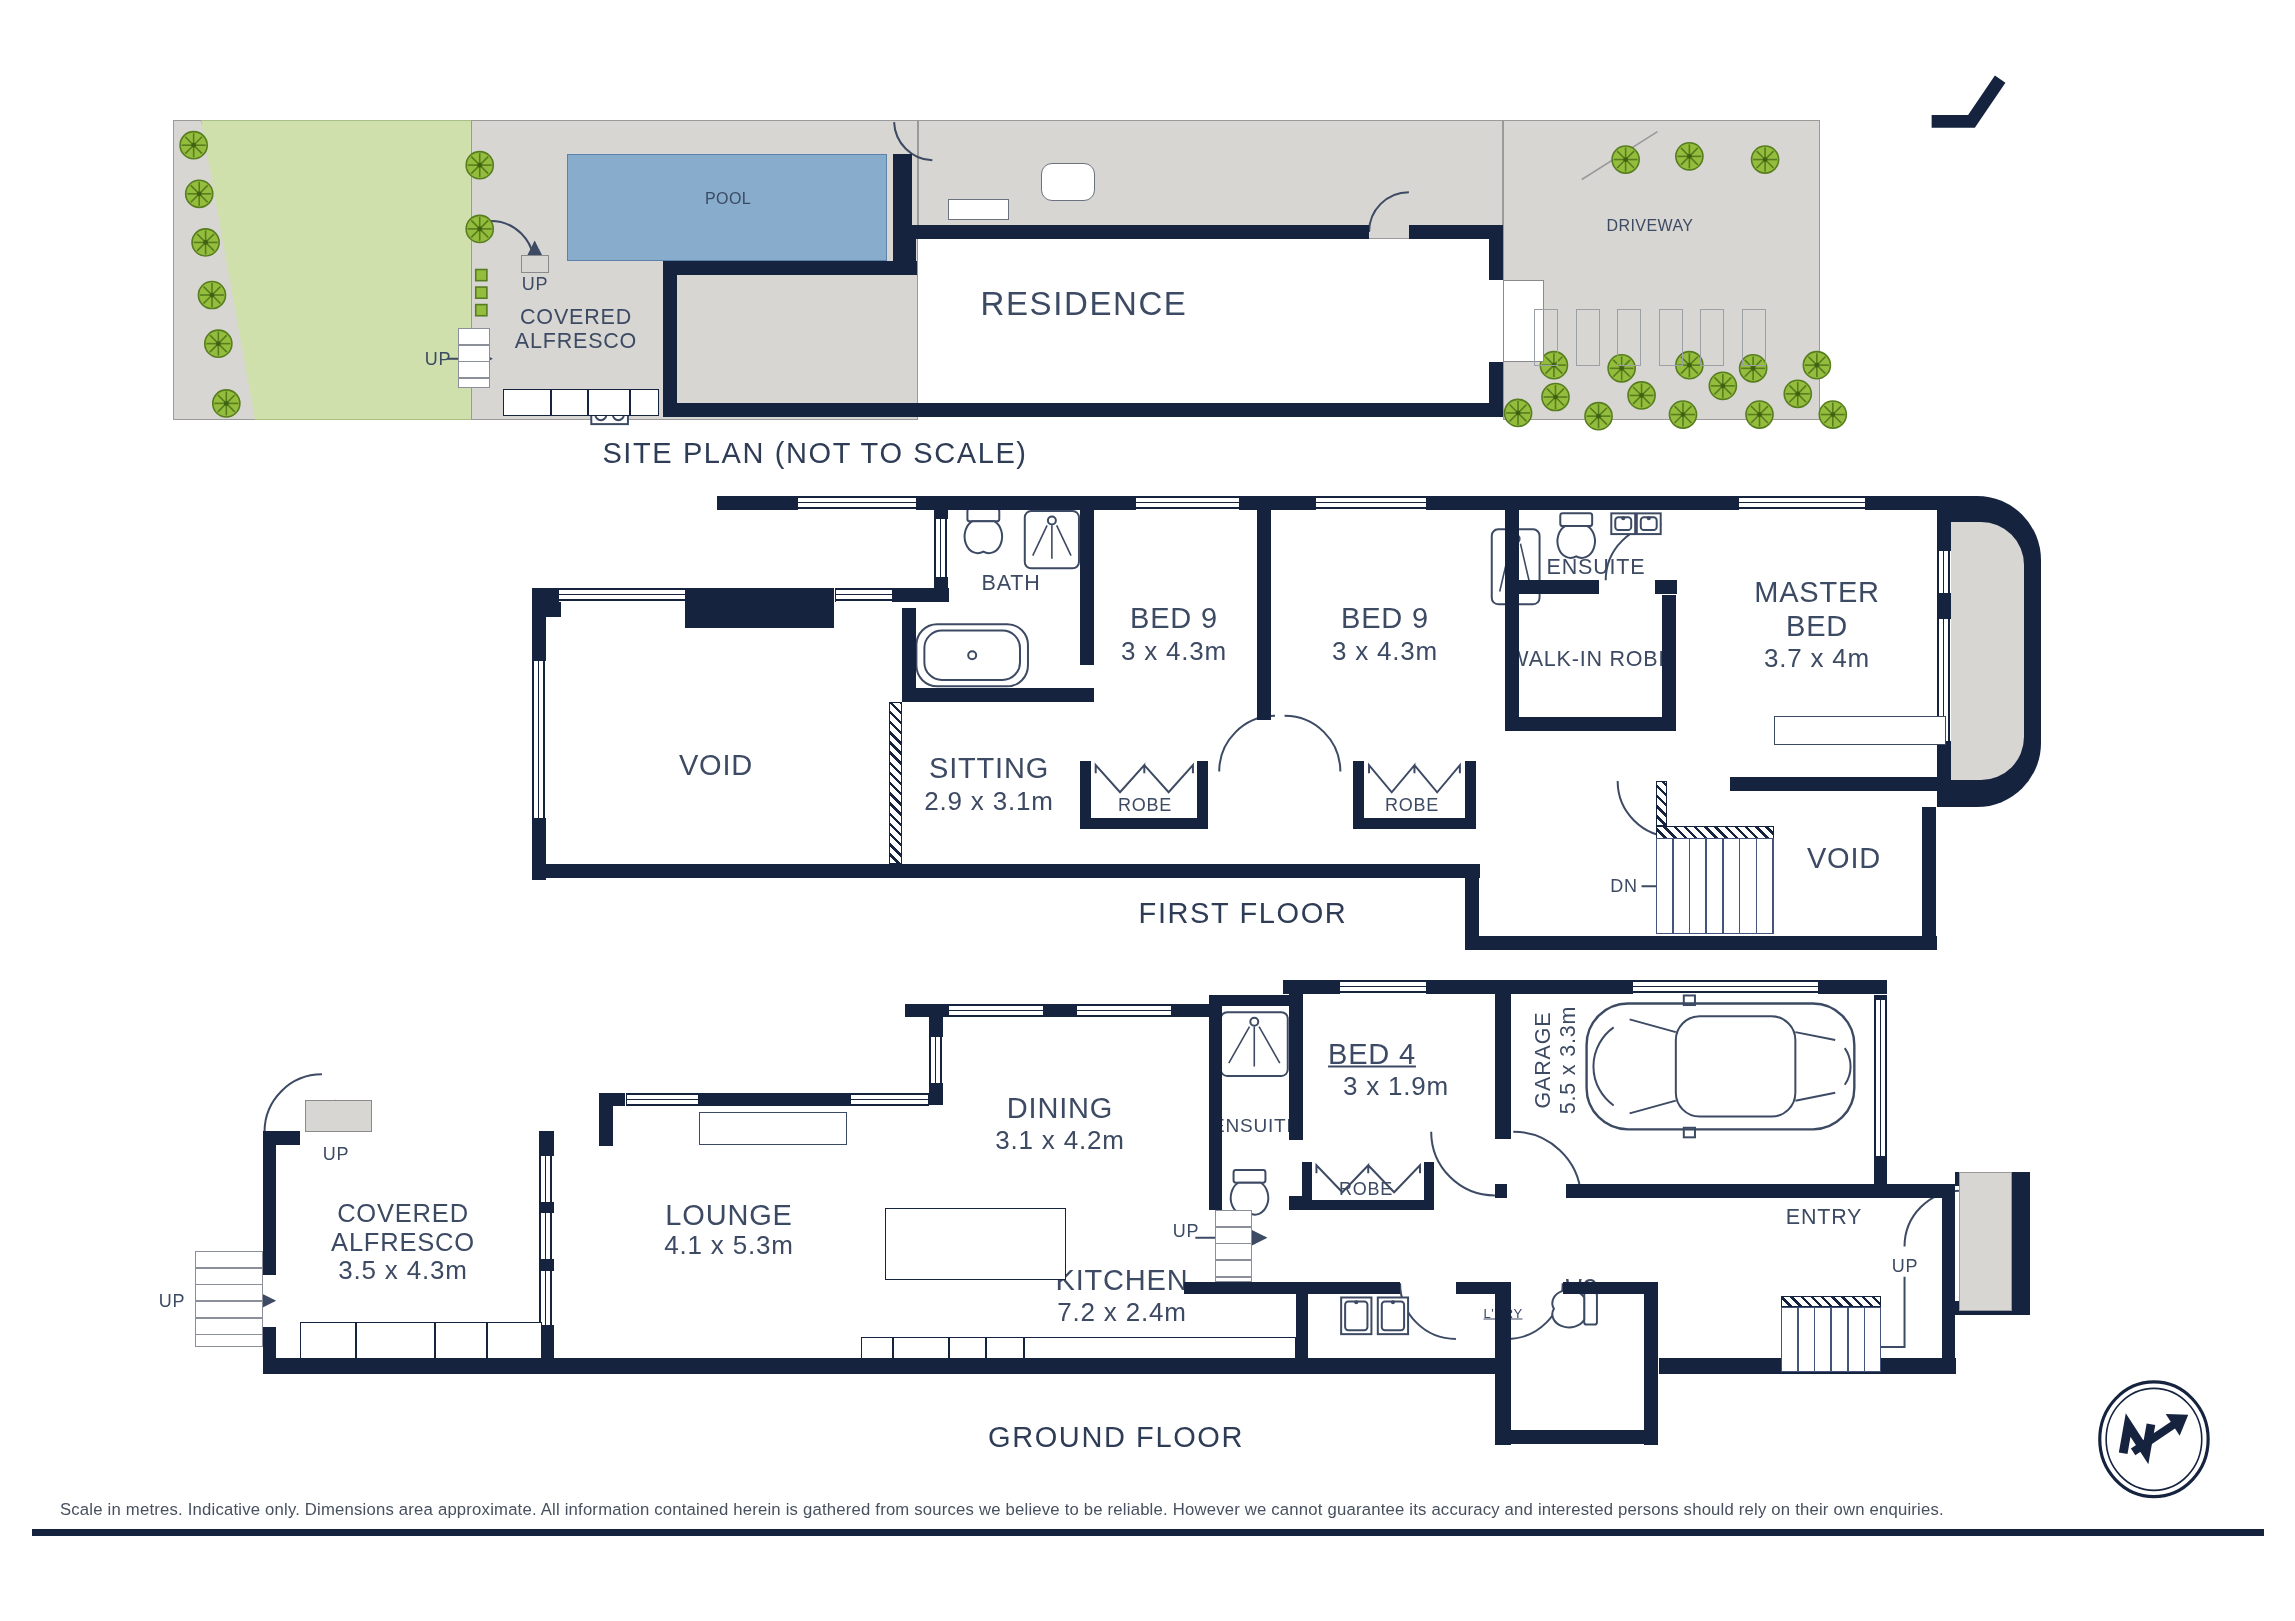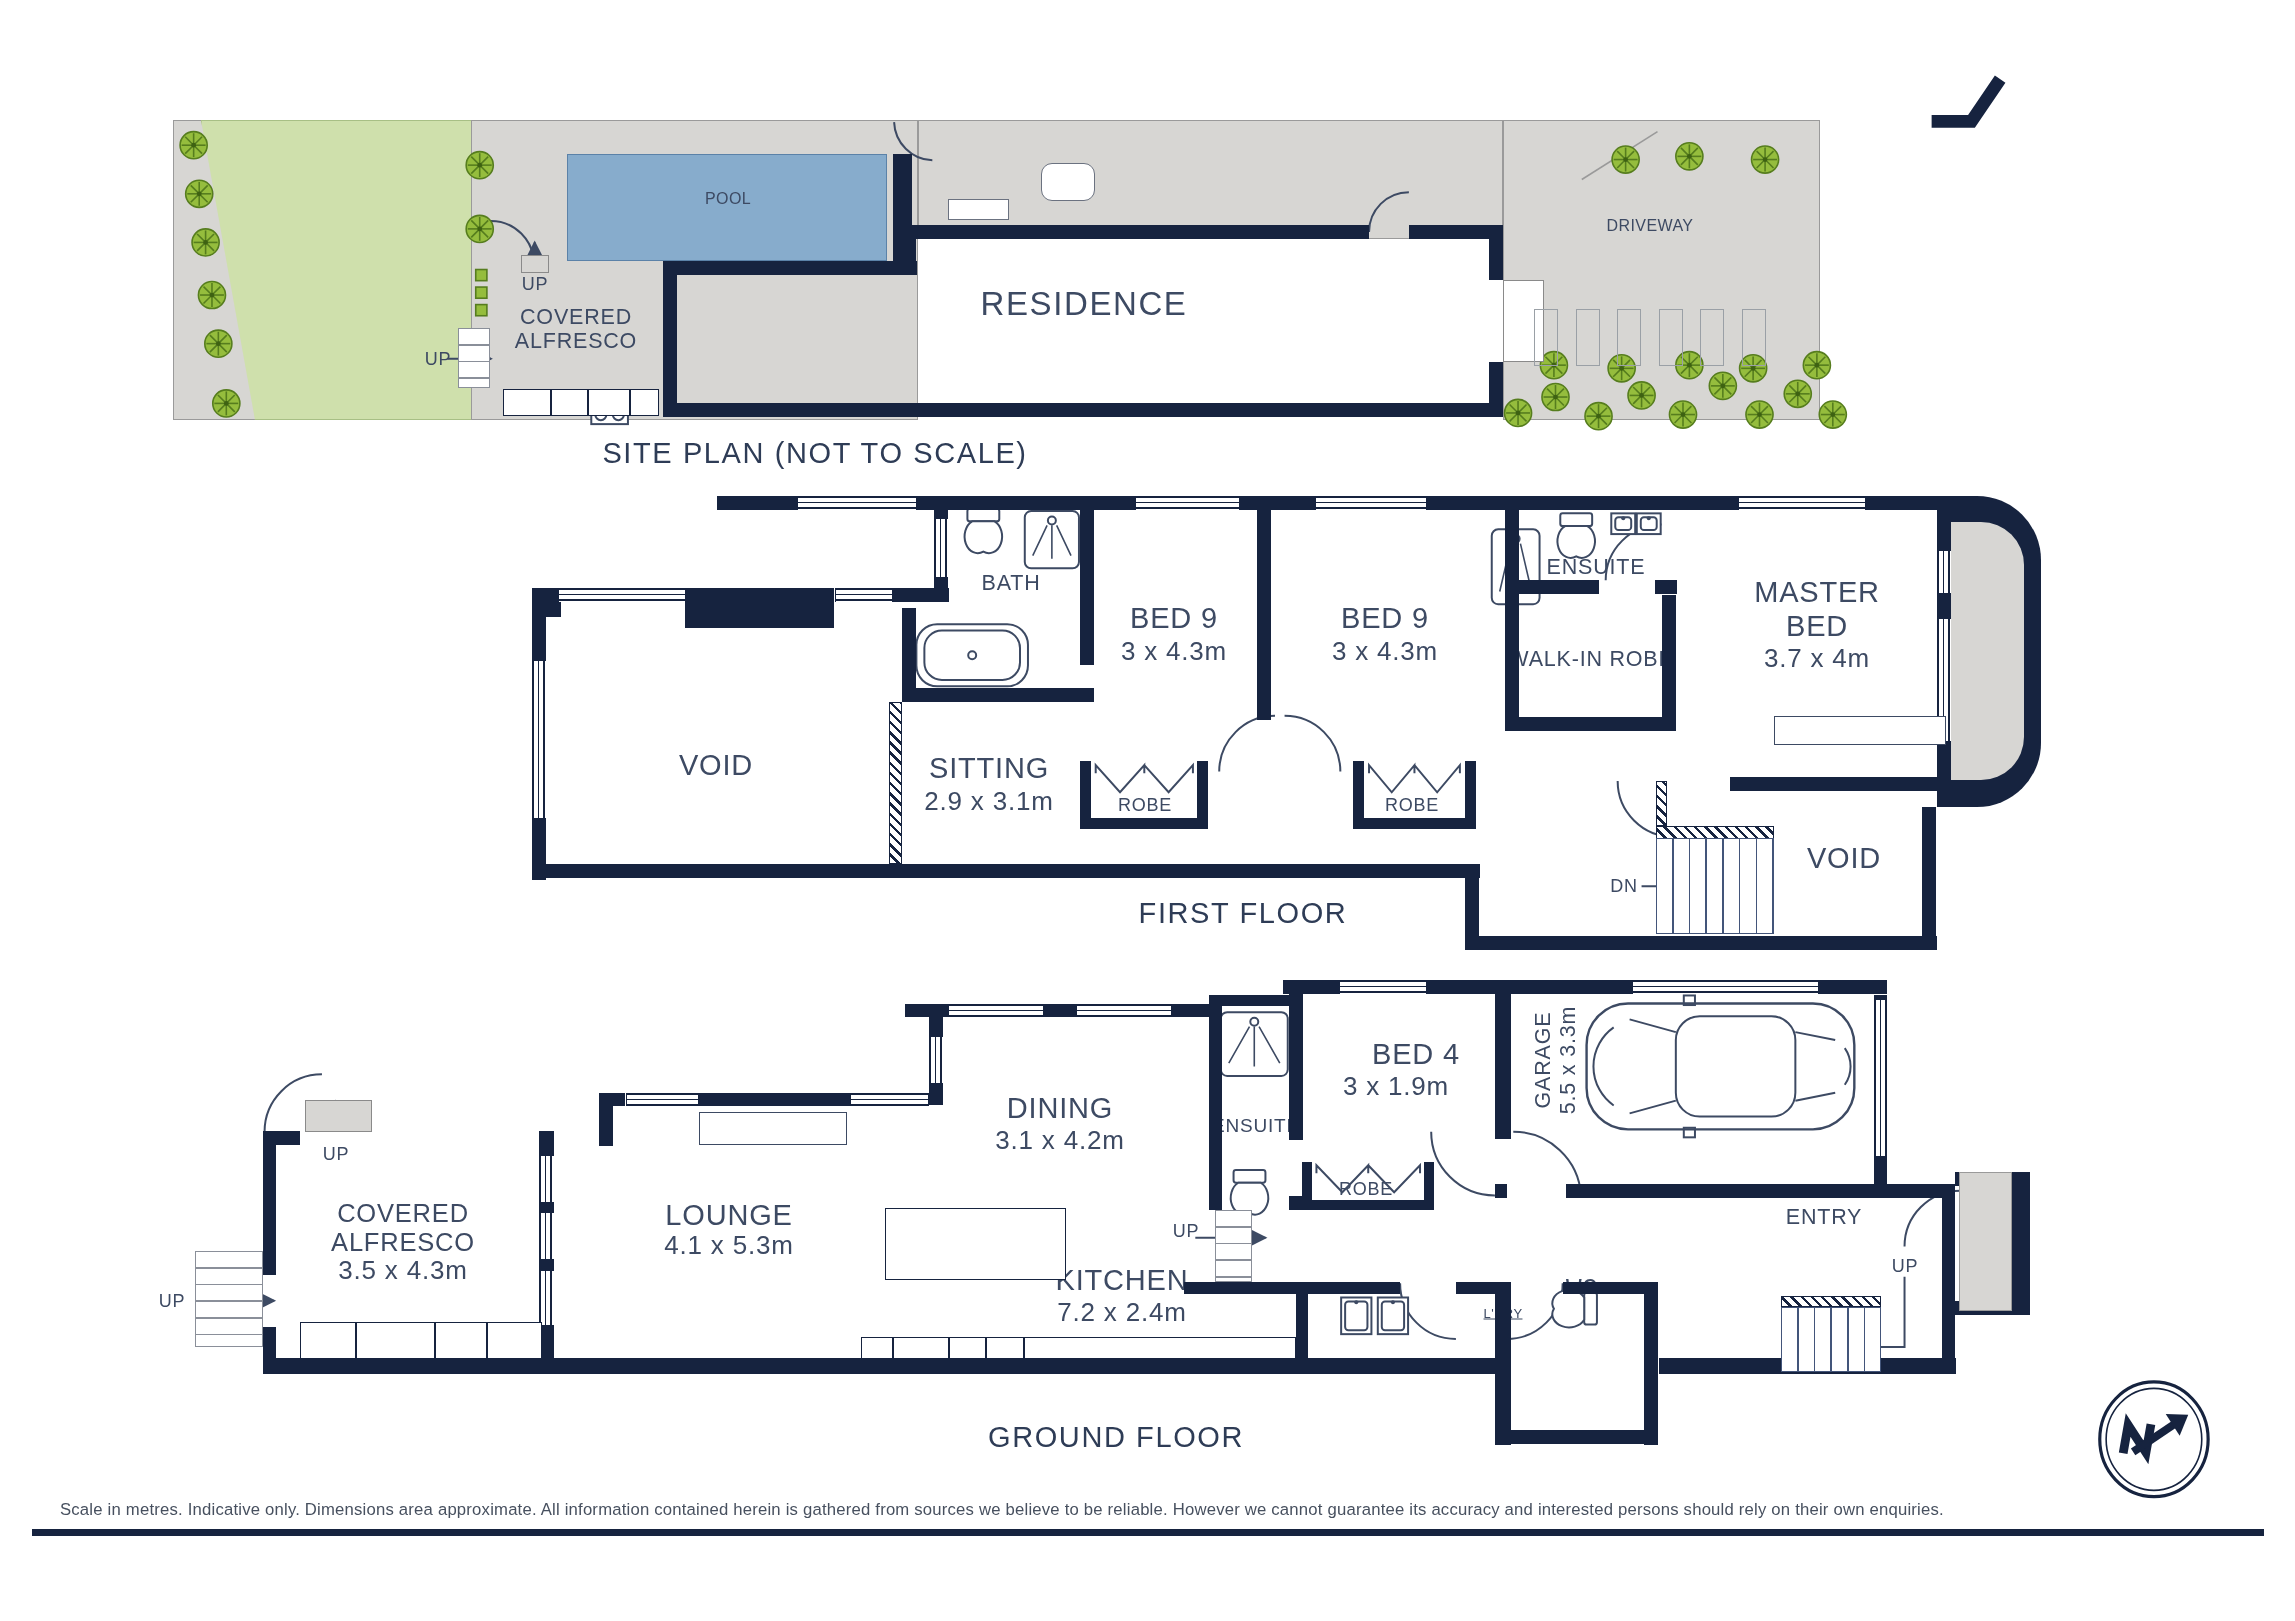--- a/index.html
+++ b/index.html
@@ -80,21 +80,21 @@
   <div class="lbl md" style="left:403px;top:1213px;font-size:25.5px;">COVERED</div>
   <div class="lbl md" style="left:403px;top:1242px;font-size:25.5px;">ALFRESCO</div>
   <div class="lbl dim" style="left:403px;top:1270px;">3.5 x 4.3m</div>
   <div class="lbl" style="left:729px;top:1215px;">LOUNGE</div>
   <div class="lbl dim" style="left:729px;top:1245px;">4.1 x 5.3m</div>
   <div class="lbl" style="left:1060px;top:1108px;">DINING</div>
   <div class="lbl dim" style="left:1060px;top:1140px;">3.1 x 4.2m</div>
   <div class="lbl" style="left:1122px;top:1280px;">KITCHEN</div>
   <div class="lbl dim" style="left:1122px;top:1312px;">7.2 x 2.4m</div>
   <div class="lbl md" style="left:1256px;top:1126px;font-size:19px;">ENSUITE</div>
-  <div class="lbl" style="left:1416px;top:1054px;">BED 4</div>
+  <div class="lbl" style="left:1372px;top:1054px;text-decoration:underline;">BED 4</div>
   <div class="lbl dim" style="left:1396px;top:1086px;">3 x 1.9m</div>
   <div class="lbl md vert" style="left:1556px;top:1060px;">
     <span style="display:block;text-align:center;">GARAGE</span>
     <span style="display:block;text-align:center;">5.5 x 3.3m</span>
   </div>
   <div class="lbl sm" style="left:1503px;top:1313px;font-size:13px;text-decoration:underline;">L'DRY</div>
   <div class="lbl sm" style="left:1582px;top:1289px;font-size:26px;font-family:Liberation Mono, monospace;">WC</div>
   <div class="lbl md" style="left:1824px;top:1217px;">ENTRY</div>
   <div class="lbl md vert" style="left:1985px;top:1241px;">PORCH</div>
   <div class="lbl xs" style="left:1366px;top:1189px;">ROBE</div>

